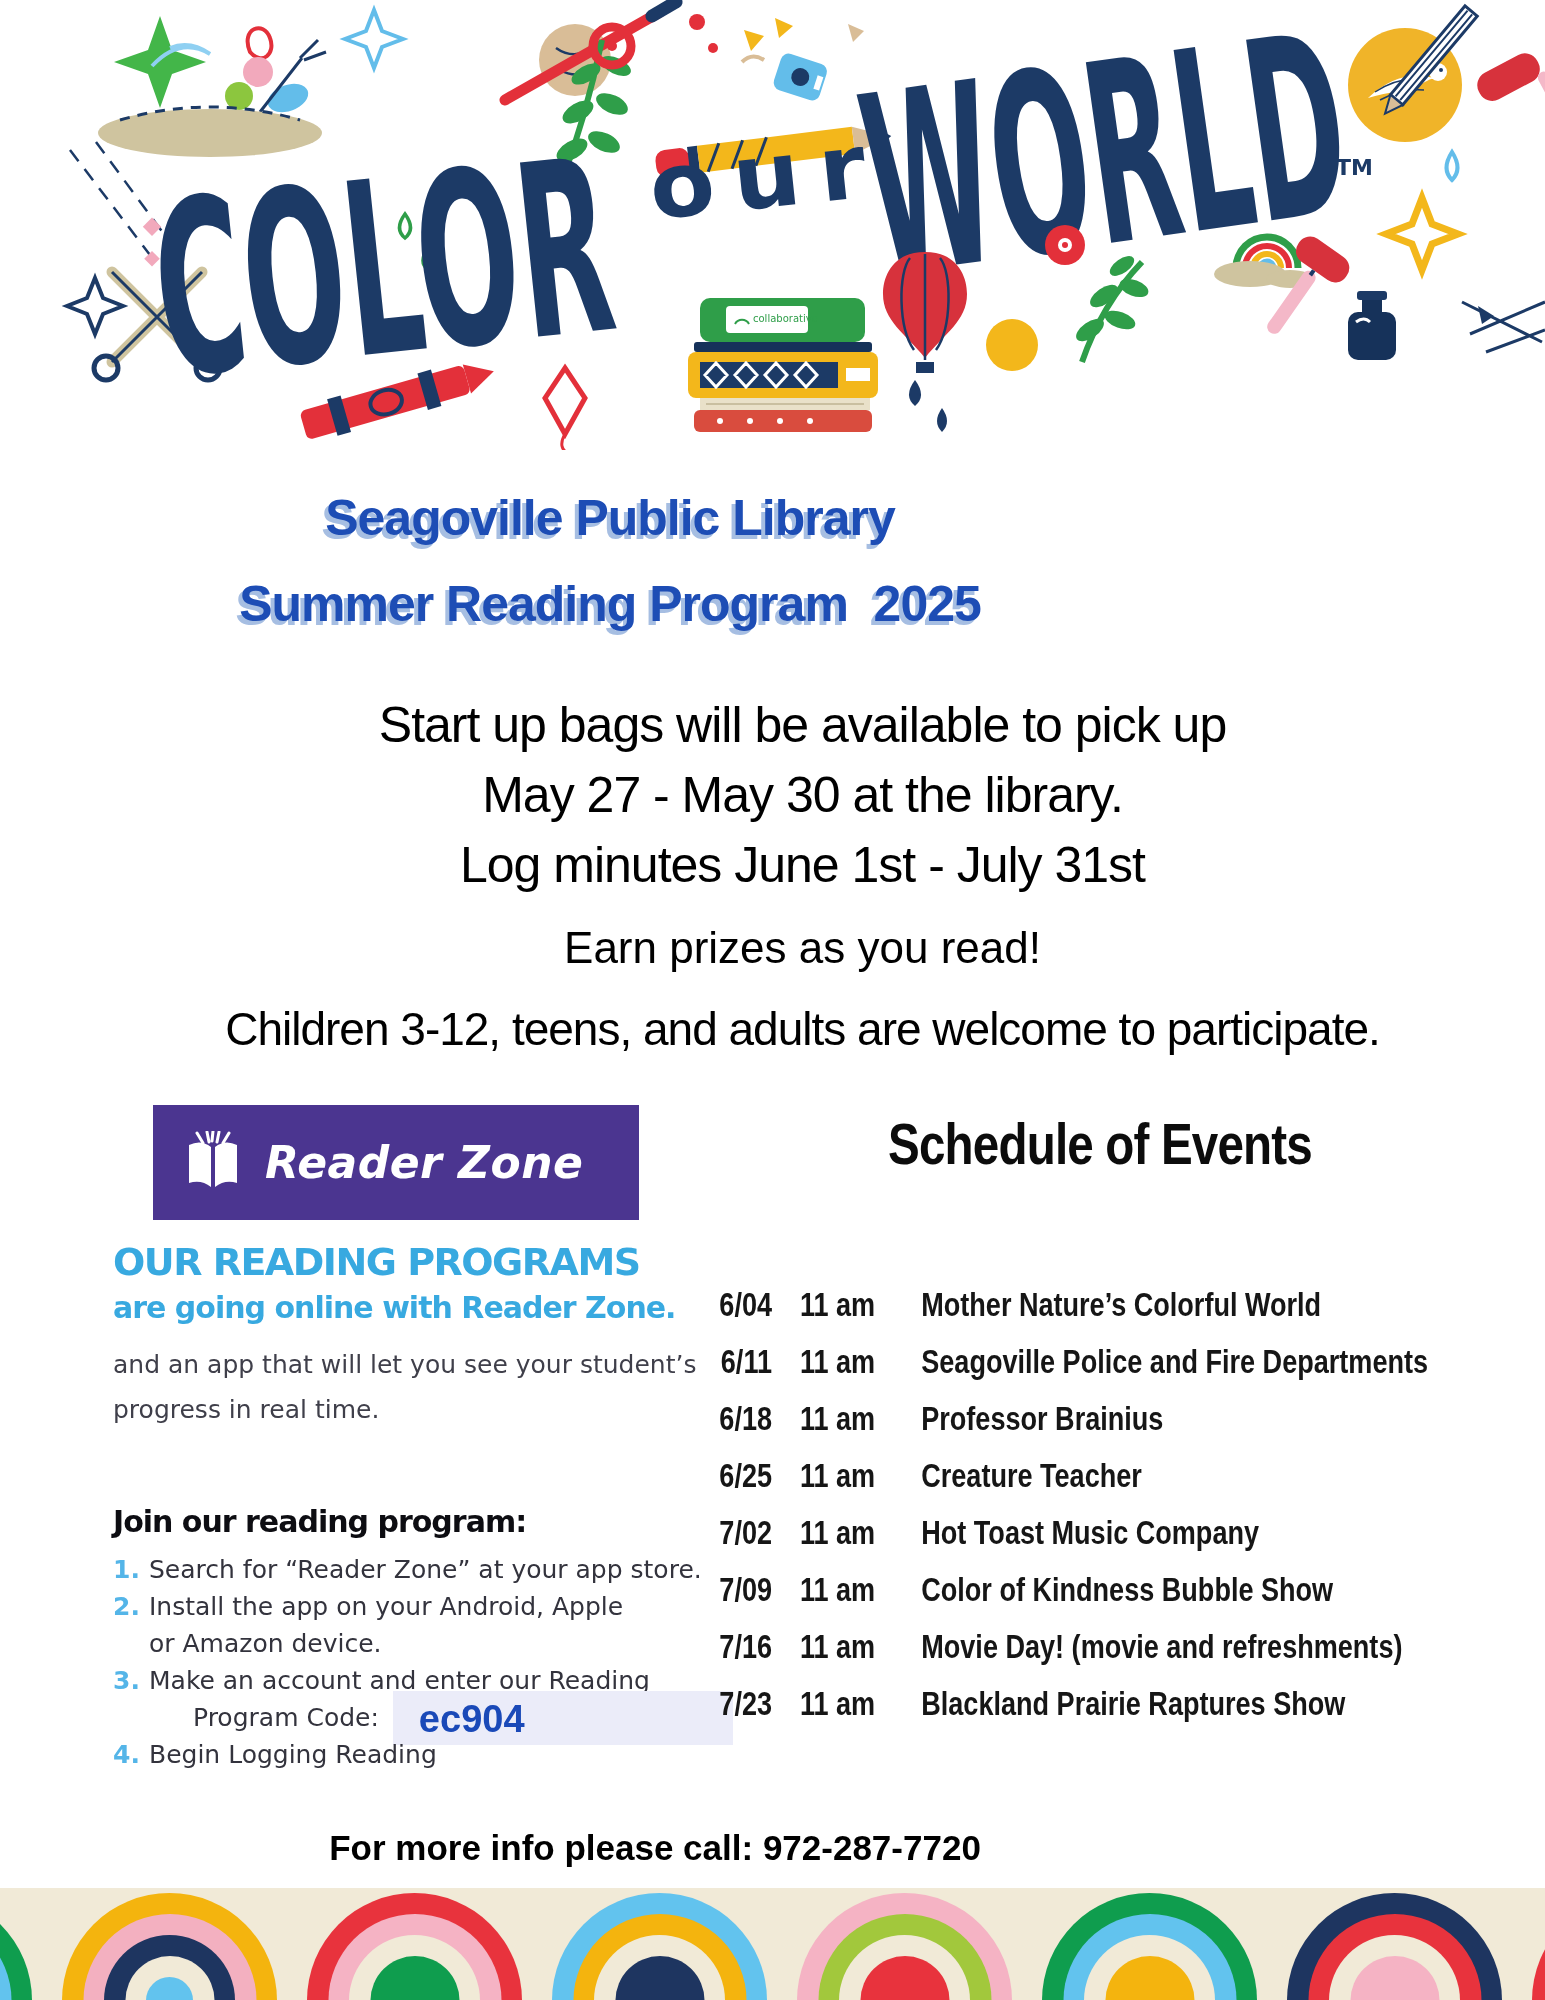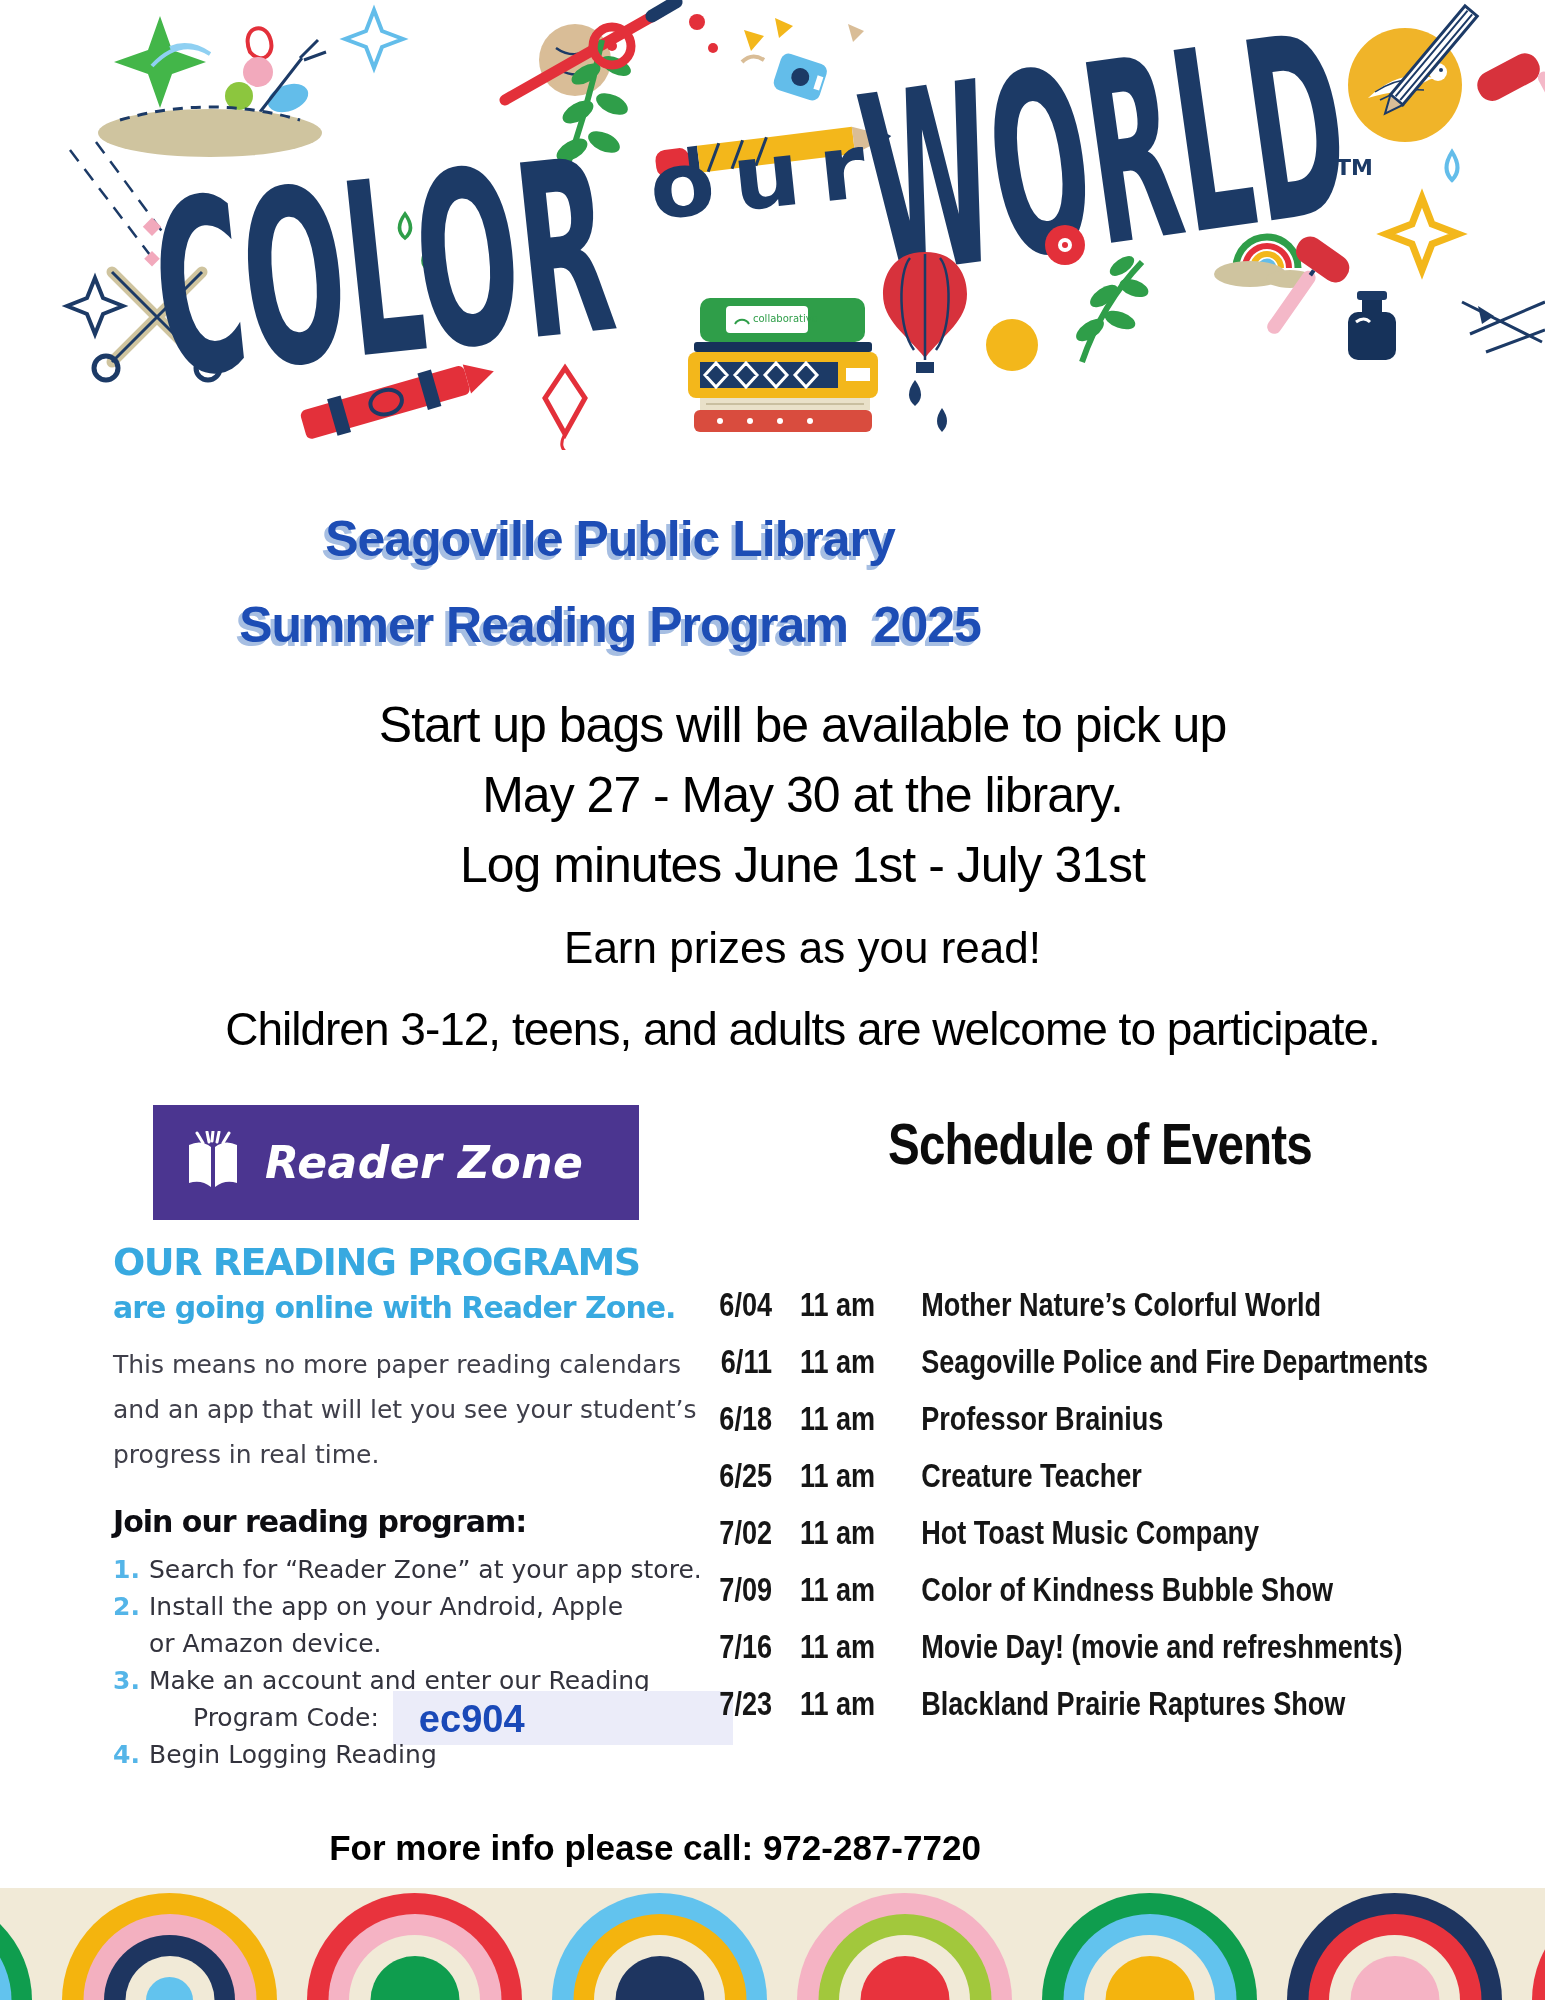--- a/index.html
+++ b/index.html
@@ -6,21 +6,21 @@
   .page {
     position:relative; width:1545px; height:2000px; background:#ffffff;
     overflow:hidden; font-family:"Liberation Sans", sans-serif;
   }
 
   
   .header-art { position:absolute; top:0; left:0; }
 
   
   .title {
-    position:absolute; top:511px; left:0; width:1220px; text-align:center;
+    position:absolute; top:490px; left:0; width:1220px; text-align:center;
     color:#1d4db5; font-weight:bold; letter-spacing:-1px;
     text-shadow:-4px 4px 0 #a6bee2;
   }
   .title-line { font-size:50px; line-height:56px; white-space:pre; }
   .title-line + .title-line { margin-top:30px; }
 
   
   .intro { position:absolute; top:690px; left:0; width:1545px; text-align:center; color:#000;margin-left:30px; }
   .intro-line { font-size:50px; line-height:70px; letter-spacing:-1px; }
   .intro-prizes { margin-top:22px; font-size:44px; line-height:52px; }
@@ -306,21 +306,20 @@
       <path d="M56 14 Q44 8 34 16 L34 56 Q44 48 56 52 Z" fill="#ffffff"></path>
       <path d="M22 12 L16 2 M28 11 L26 1 M36 11 L38 1 M42 12 L48 2 M31 10 L32 0" stroke="#ffffff" stroke-width="3" stroke-linecap="round"></path>
     </svg>
     <span class="rz-logo-text">Reader Zone</span>
   </div>
 
   <div class="rz-head1">OUR READING PROGRAMS</div>
   <div class="rz-head2">are going online with Reader Zone.</div>
 
   <div class="rz-desc">
-    <div>This means no more paper reading calendars</div>
     <div>and an app that will let you see your student’s</div>
     <div>progress in real time.</div>
   </div>
 
   <div class="join-head">Join our reading program:</div>
 
   <div class="steps">
     <div class="step">
       <span class="step-num">1.</span>
       <div class="step-body">

